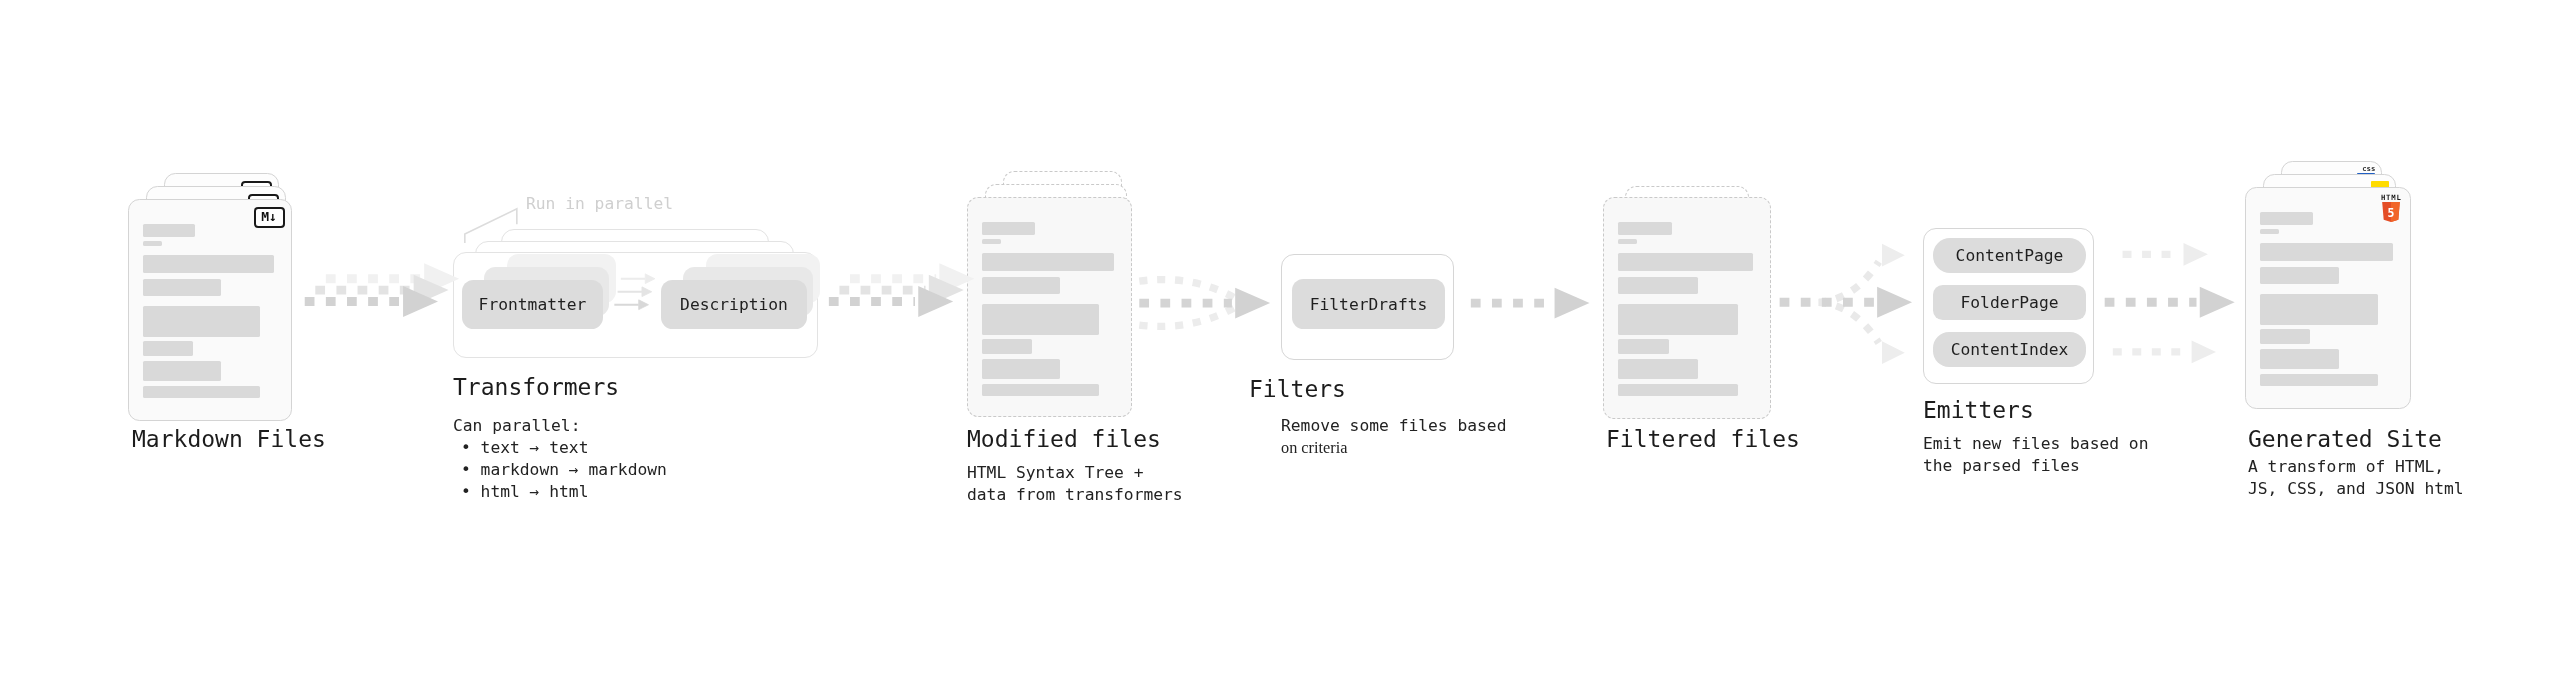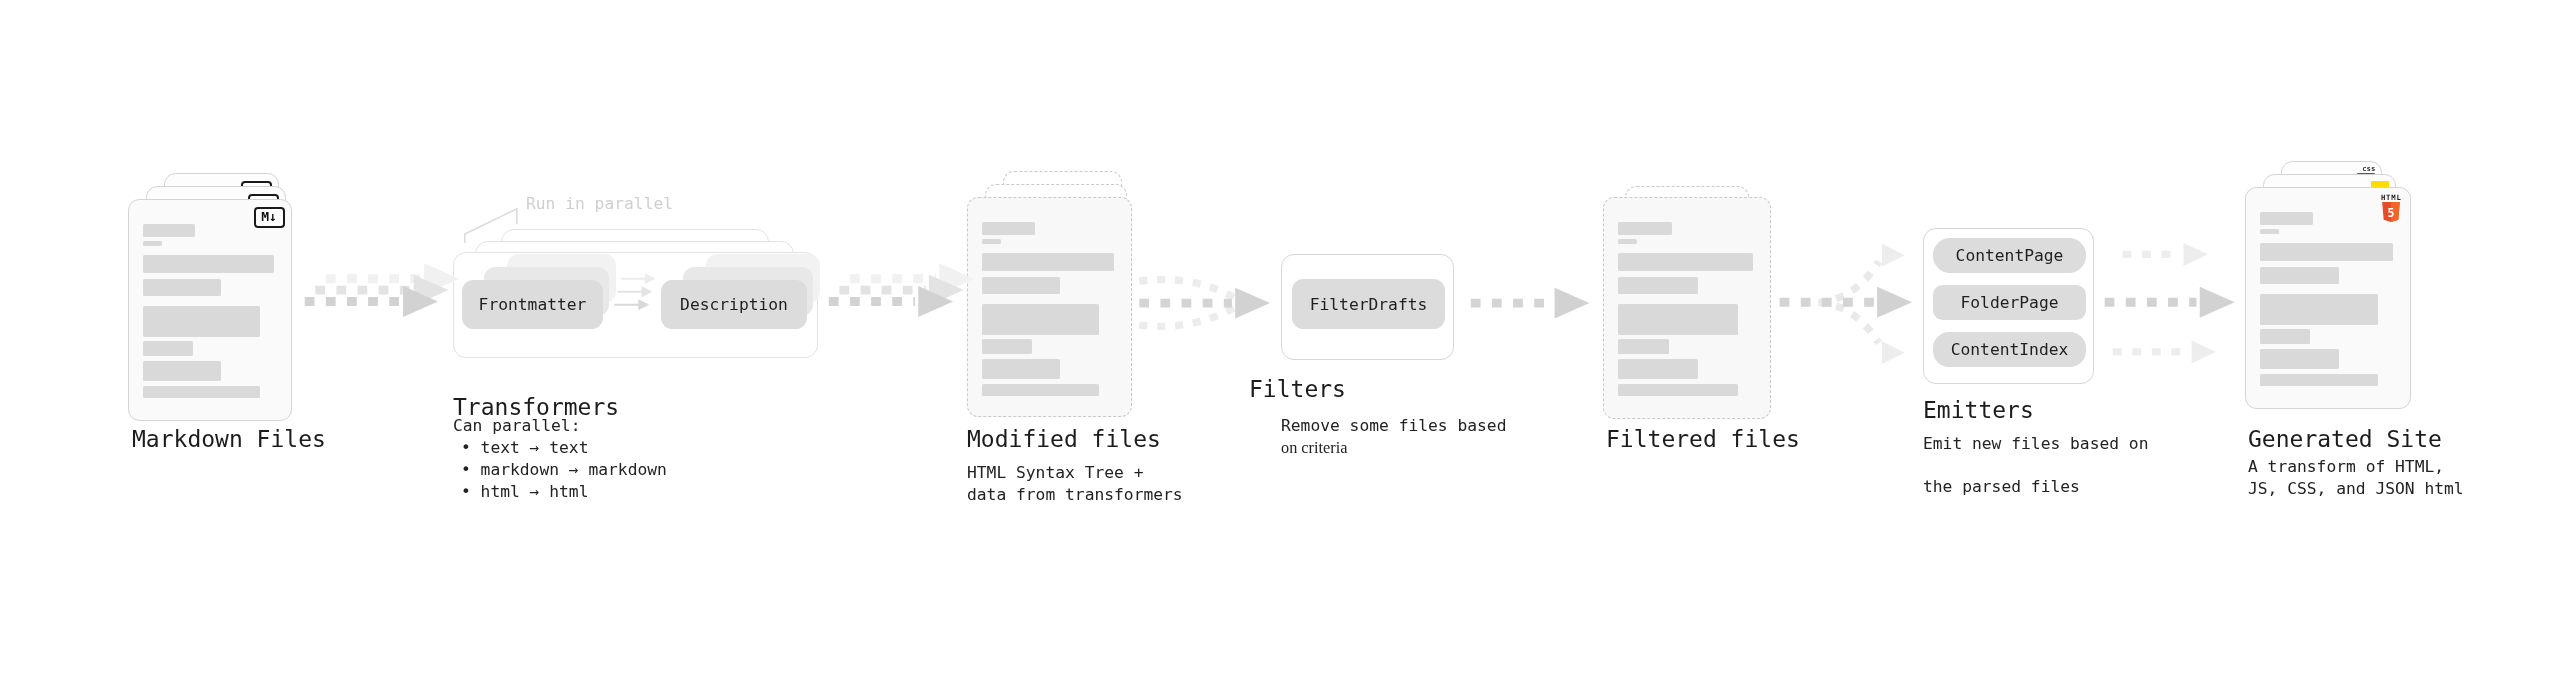--- a/index.html
+++ b/index.html
@@ -69,21 +69,21 @@
     <div class="ghost" style="left:507px;top:254px;width:109px;height:49px;background:#f2f2f2;"></div>
     <div class="ghost" style="left:484px;top:267px;width:125px;height:49px;background:#e8e8e8;"></div>
     <div class="node-btn" style="left:462px;top:280px;width:141px;height:49px;">Frontmatter</div>
 
     <div class="ghost" style="left:706px;top:254px;width:114px;height:49px;background:#f2f2f2;"></div>
     <div class="ghost" style="left:683px;top:267px;width:130px;height:49px;background:#e8e8e8;"></div>
     <div class="node-btn" style="left:661px;top:280px;width:146px;height:49px;">Description</div>
 
     <div class="callout" style="left:526px;top:196px;">Run in parallel</div>
 
-    <div class="stage-title" style="left:453px;top:396px;">Transformers</div>
+    <div class="stage-title" style="left:453px;top:376px;">Transformers</div>
     <div class="body-line" style="left:453px;top:418px;">Can parallel:</div>
     <div class="body-line" style="left:461px;top:440px;">• text → text</div>
     <div class="body-line" style="left:461px;top:462px;">• markdown → markdown</div>
     <div class="body-line" style="left:461px;top:484px;">• html → html</div>
   </div>
 
   <div>
     <div class="doc dashed" style="left:1003px;top:171px;width:119px;height:220px;"></div>
     <div class="doc dashed" style="left:985px;top:184px;width:142px;height:220px;"></div>
     <div class="doc dashed front" style="left:967px;top:197px;width:165px;height:220px;">
@@ -128,21 +128,21 @@
     <div class="stage-title" style="left:1606px;top:428px;">Filtered files</div>
   </div>
 
   <div>
     <div class="panel darker" style="left:1923px;top:228px;width:171px;height:156px;"></div>
     <div class="node-btn" style="left:1933px;top:238px;width:153px;height:35px;border-radius:17px;">ContentPage</div>
     <div class="node-btn" style="left:1933px;top:285px;width:153px;height:35px;border-radius:9.8px;">FolderPage</div>
     <div class="node-btn" style="left:1933px;top:332px;width:153px;height:35px;border-radius:16px;">ContentIndex</div>
     <div class="stage-title" style="left:1923px;top:399px;">Emitters</div>
     <div class="body-line" style="left:1923px;top:436px;">Emit new files based on</div>
-    <div class="body-line" style="left:1923px;top:458px;margin-top:21px;">the parsed files</div>
+    <div class="body-line" style="left:1923px;top:458px;">the parsed files</div>
   </div>
 
   <div>
     <div class="doc" style="left:2281px;top:161px;width:101px;height:222px;">
       <div class="css-badge">
         <div class="css-txt">css</div>
         <div class="css-bar"></div>
       </div>
     </div>
     <div class="doc" style="left:2263px;top:174px;width:133px;height:222px;">

